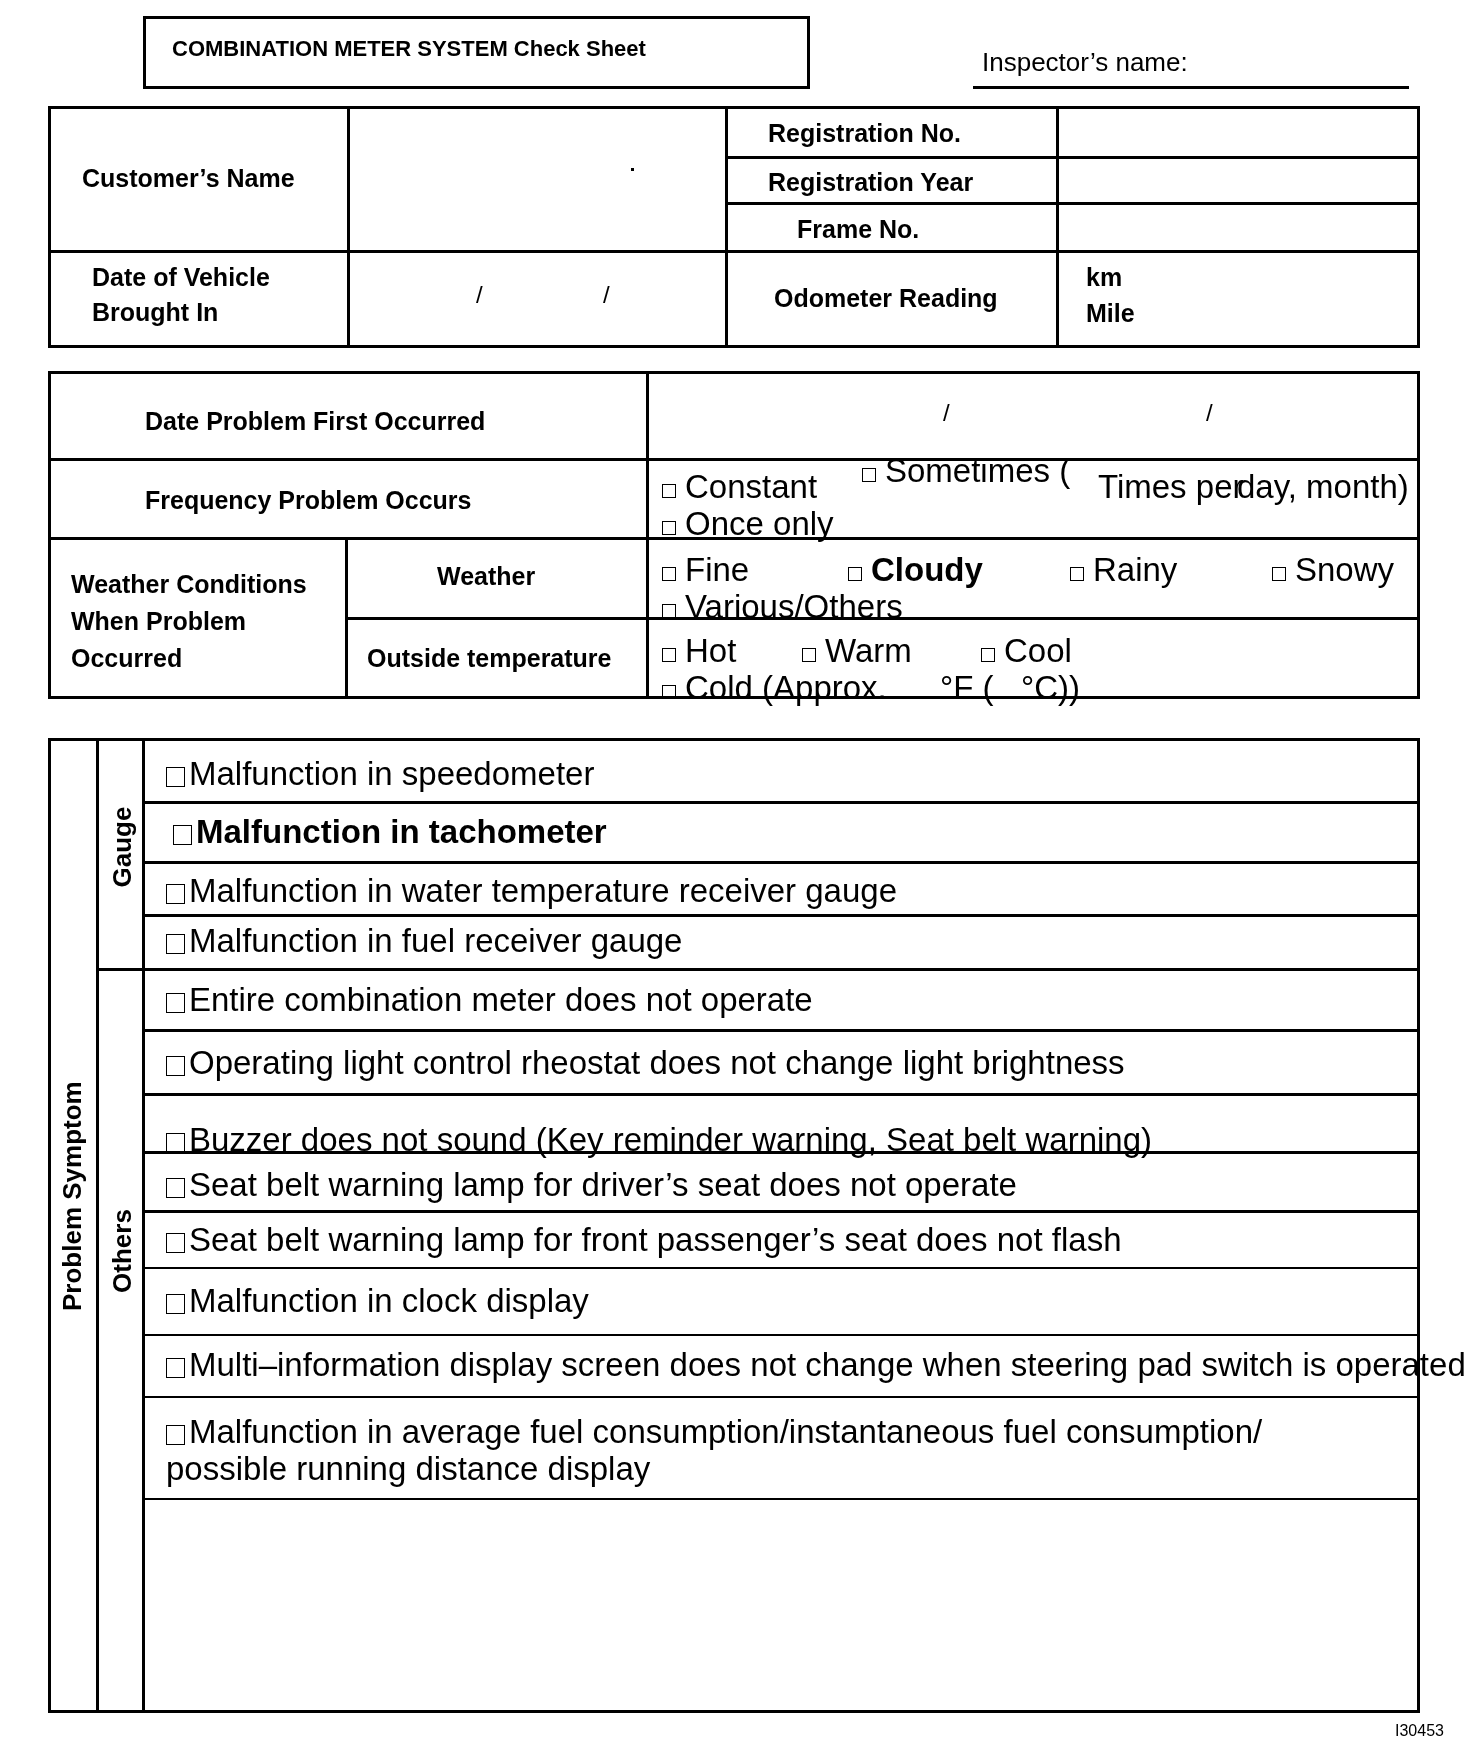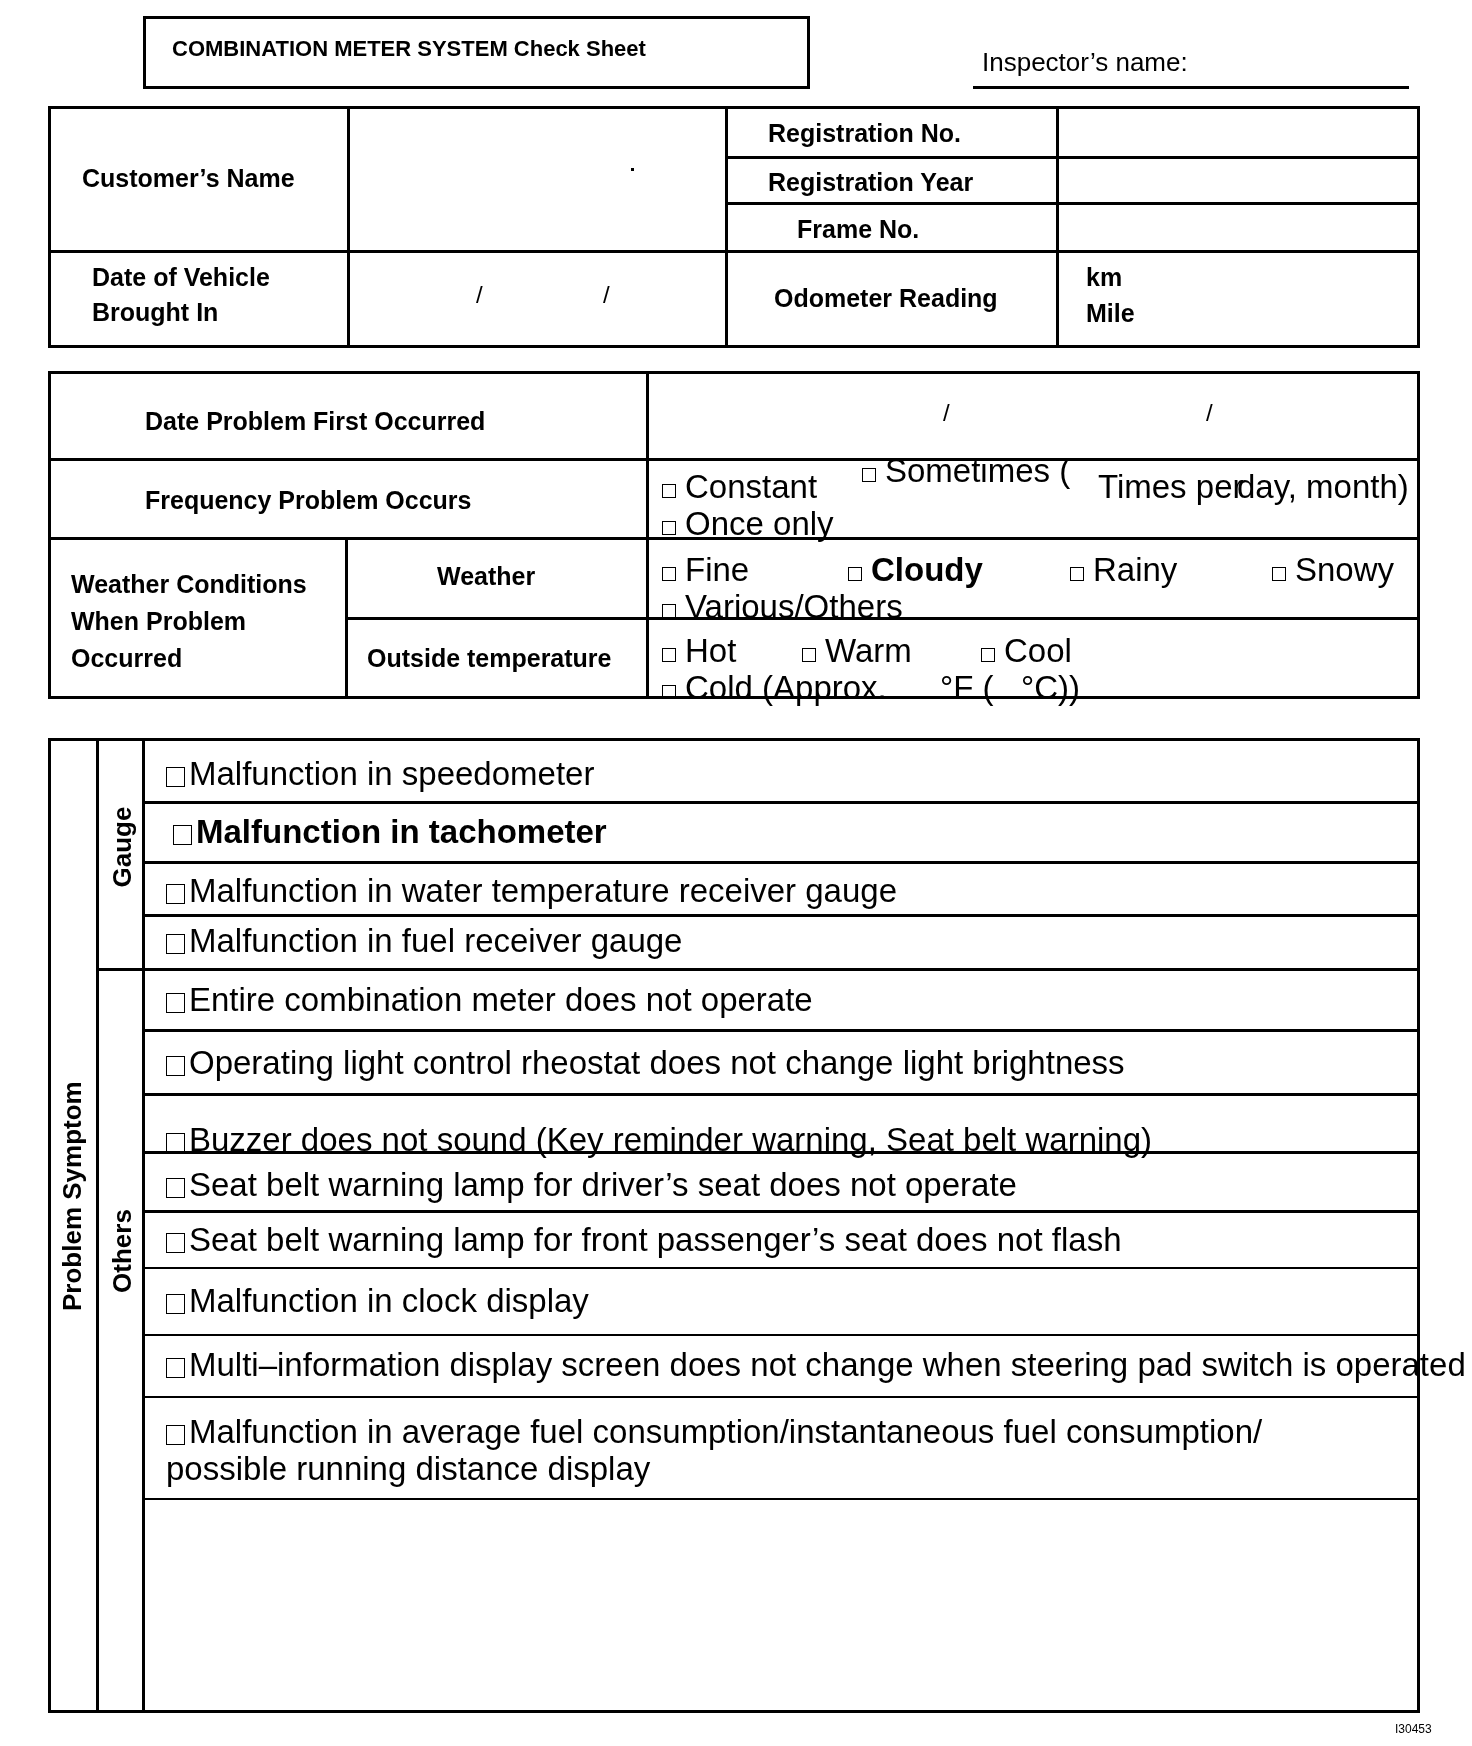--- a/index.html
+++ b/index.html
@@ -126,13 +126,13 @@
 <div class="txt check" style="left:166px; top:1111px;margin-top:12px;"><span class="cb2"></span><span>Buzzer does not sound (Key reminder warning, Seat belt warning)</span></div>
 <div class="txt check" style="left:166px; top:1168px;"><span class="cb2"></span><span>Seat belt warning lamp for driver’s seat does not operate</span></div>
 <div class="txt check" style="left:166px; top:1223px;"><span class="cb2"></span><span>Seat belt warning lamp for front passenger’s seat does not flash</span></div>
 <div class="txt check" style="left:166px; top:1284px;"><span class="cb2"></span><span>Malfunction in clock display</span></div>
 <div class="txt check" style="left:166px; top:1348px;"><span class="cb2"></span><span>Multi–information display screen does not change when steering pad switch is operated</span></div>
 <div class="txt check" style="left:166px; top:1415px;"><span class="cb2"></span><span>Malfunction in average fuel consumption/instantaneous fuel consumption/</span></div>
 <div class="txt" style="left:166px; top:1452px;">possible running distance display</div>
 
 <div class="abs" style="left:145px; top:1500px; width:1272px; height:210px;"></div>
 
-<div class="txt" style="left:1395px; top:1723px; font-size:12px;">I30453</div>
+<div class="txt" style="left:1395px; top:1723px; font-size:16px;">I30453</div>
 
 </body></html>

